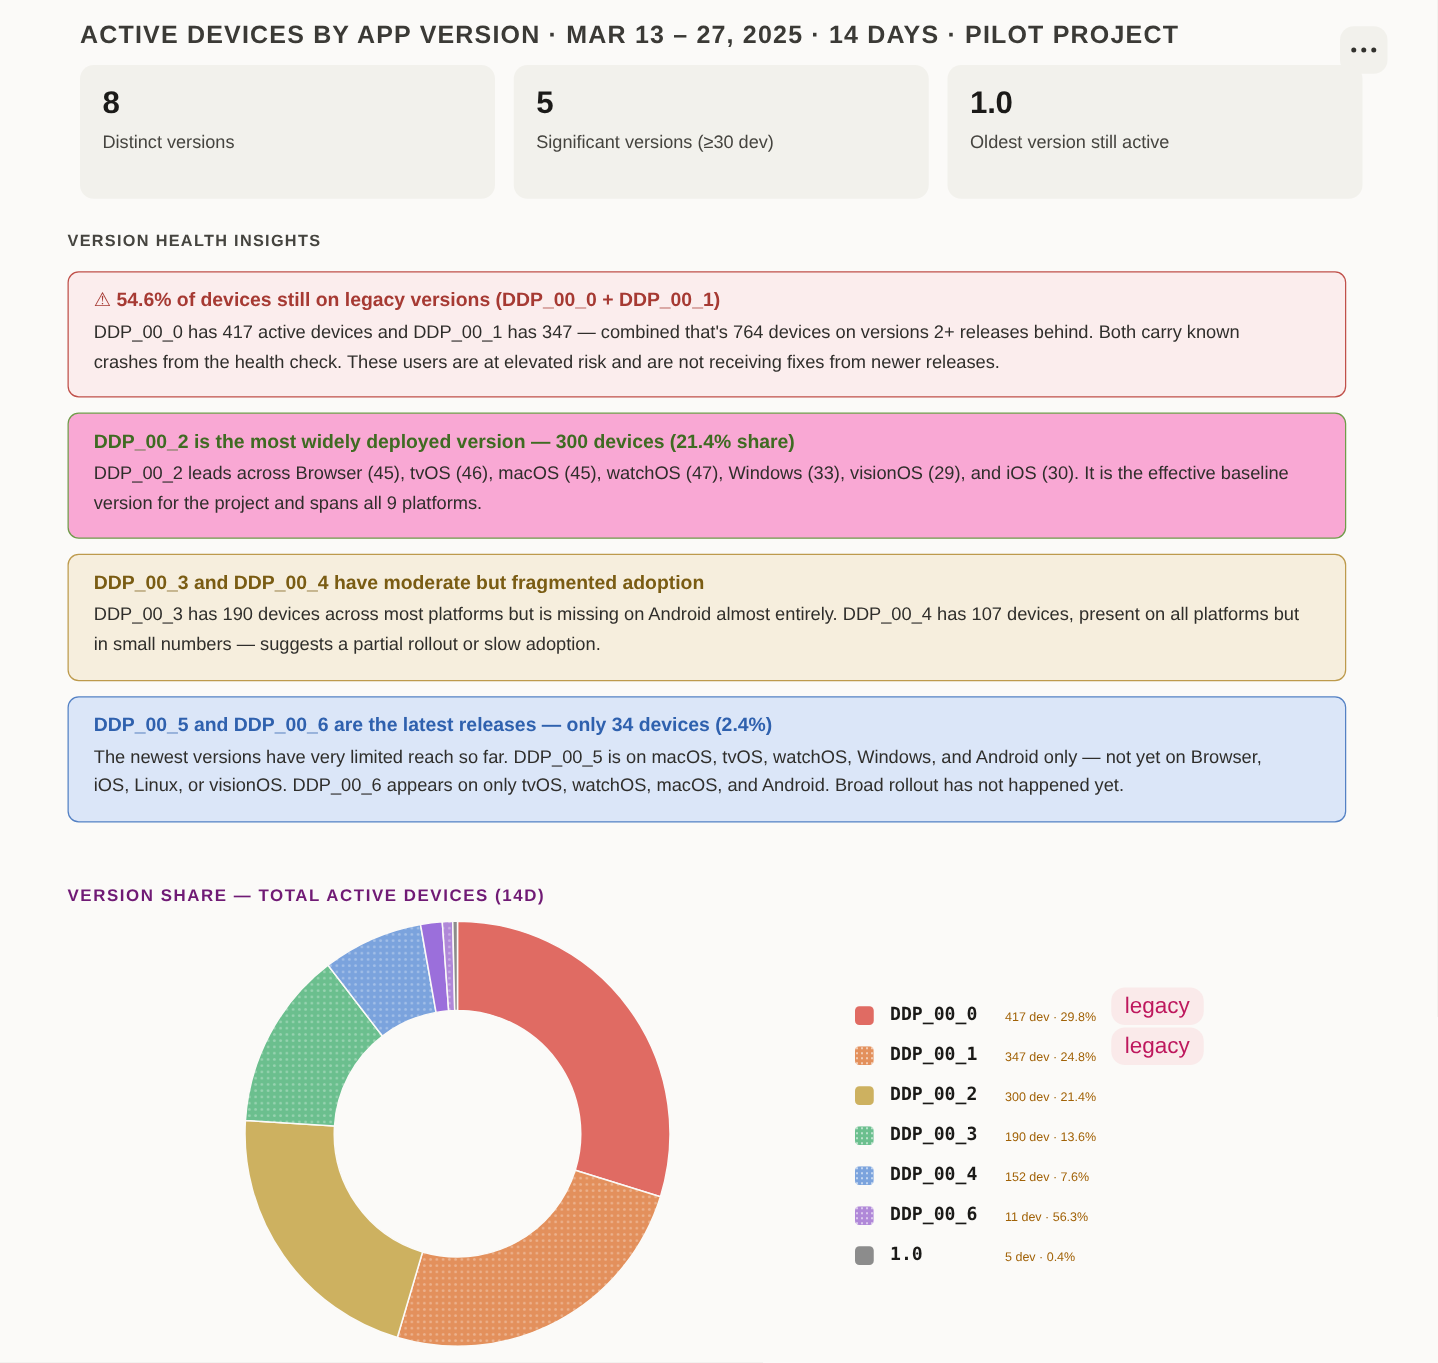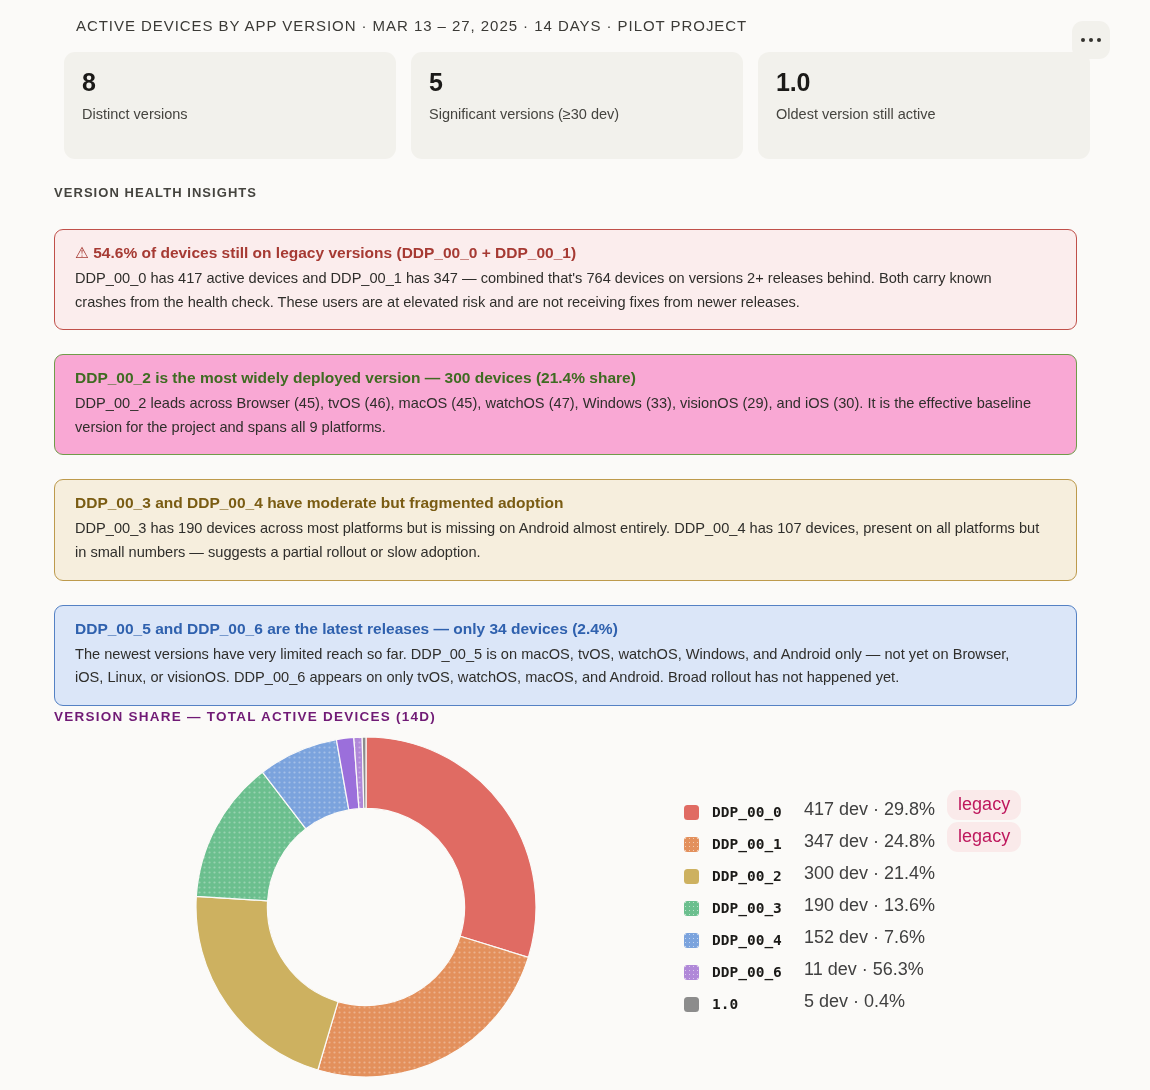--- a/index.html
+++ b/index.html
@@ -21,27 +21,26 @@
 
   
   .header-row {
     position: absolute;
     top: 15px; left: 0; right: 0;
     height: 40px;
   }
   .page-title {
     position: absolute;
     left: 64px; top: 2px;
-    font-size: 15px;
-    font-weight: 400;
+    font-size: 20px;
+    font-weight: 700;
     letter-spacing: 0.95px;
     color: #3b3a36;
     text-transform: uppercase;
     white-space: nowrap;
-    margin-left: 12px;
   }
   .kebab-button {
     position: absolute;
     right: 40px; top: 6px;
     width: 38px; height: 38px;
     border-radius: 11px;
     background: #f2f1ec;
     border: none;
     display: flex;
     align-items: center;
@@ -101,21 +100,20 @@
     left: 54px; top: 217px;
     width: 1023px;
     display: flex;
     flex-direction: column;
     gap: 12px;
   }
   .insight {
     border-radius: 9px;
     border: 1px solid;
     padding: 13px 36px 15px 20px;
-    margin-top: 12px;
   }
   .insight-title {
     font-size: 15.5px;
     font-weight: 700;
     line-height: 1.35;
     margin-bottom: 3px;
   }
   .insight-body {
     font-size: 14.6px;
     line-height: 1.62;
@@ -168,22 +166,22 @@
   }
   .legend-name {
     font-family: "DejaVu Sans Mono", monospace;
     font-size: 14.5px;
     font-weight: 700;
     color: #1b1a18;
     min-width: 92px;
     white-space: nowrap;
   }
   .legend-stat {
-    font-size: 18px;
-    color: #404040;
+    font-size: 10px;
+    color: #a16207;
     white-space: nowrap;
     margin-right: 12px;
   }
   .legend-badge {
     font-size: 18px;
     color: #be185d;
     background: #faeaea;
     border-radius: 11px;
     padding: 4px 11px 5px 11px;
     white-space: nowrap;

